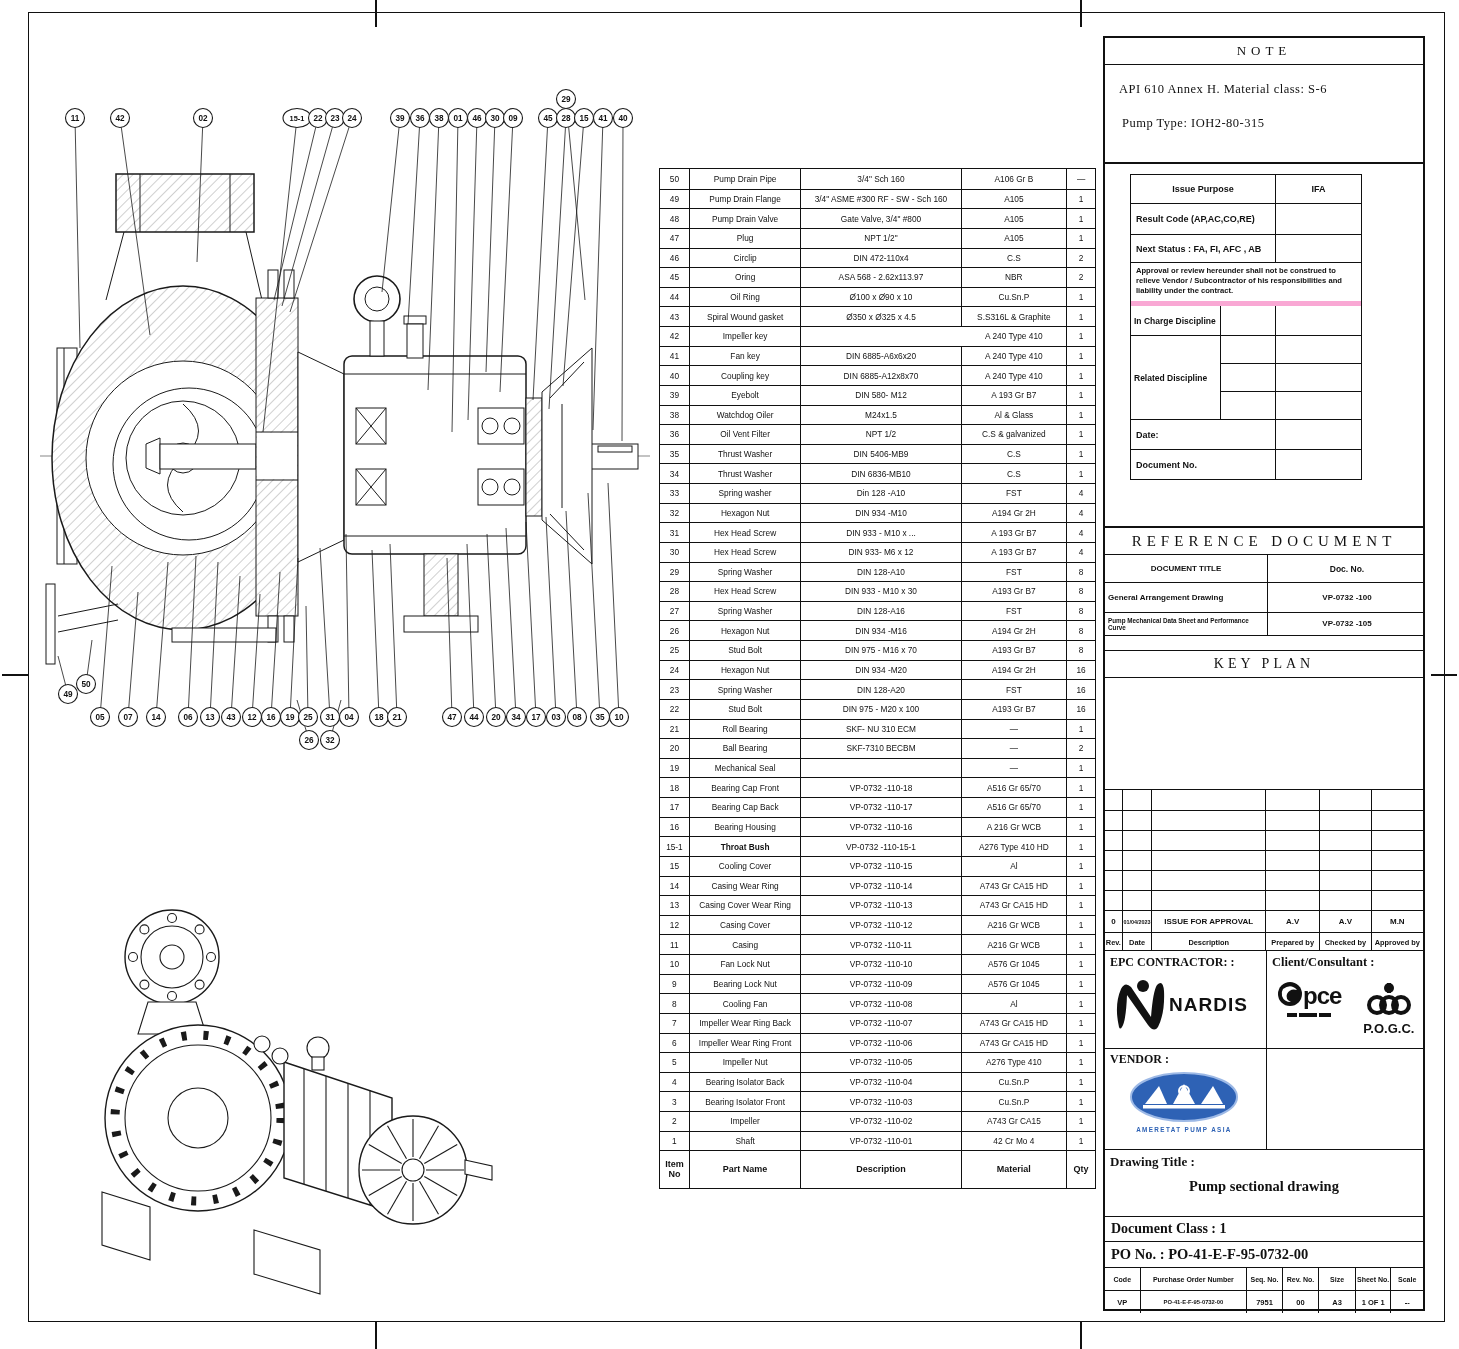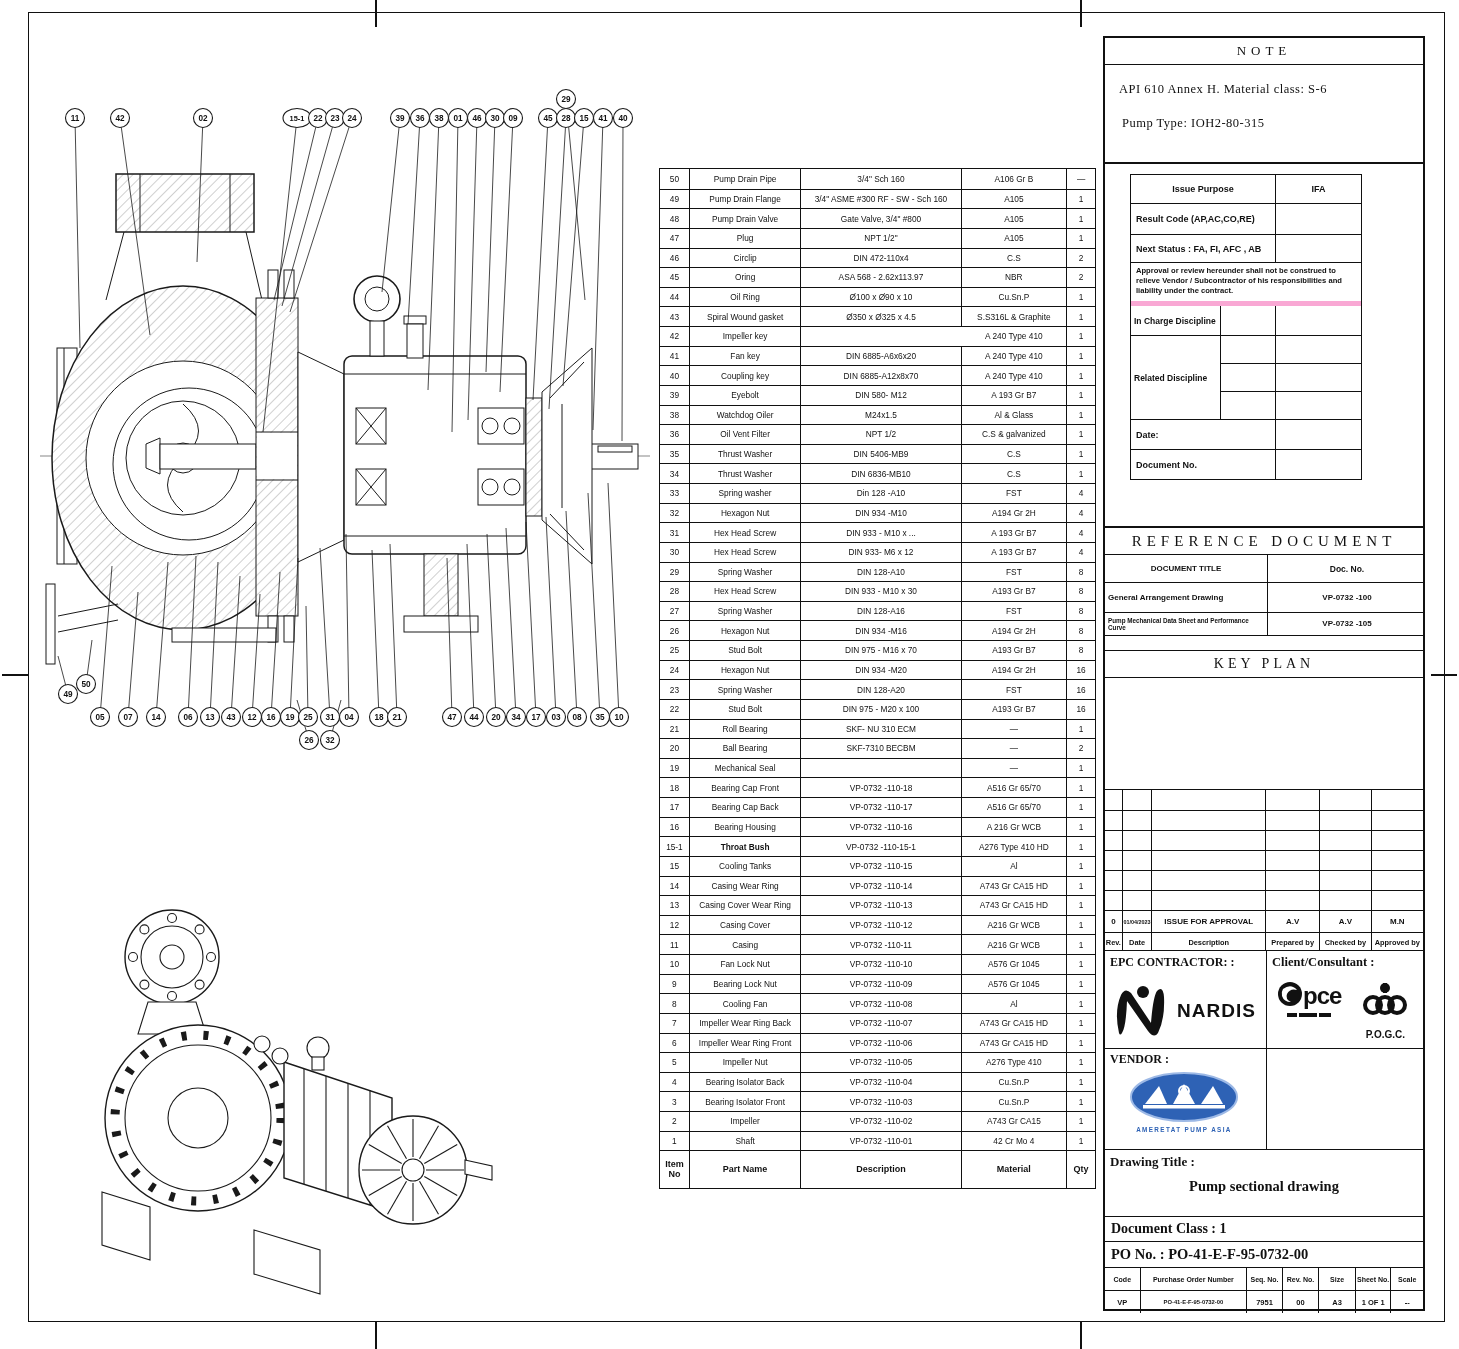--- a/index.html
+++ b/index.html
@@ -637,21 +637,21 @@
         </div>
         <div class="bom-row">
           <div class="bom-cell" style="width: 30px;">15-1</div>
           <div class="bom-cell" style="width: 112px; font-weight: bold;">Throat Bush</div>
           <div class="bom-cell" style="width: 161px;">VP-0732 -110-15-1</div>
           <div class="bom-cell" style="width: 106px;">A276 Type 410 HD</div>
           <div class="bom-cell last" style="width: 28px;">1</div>
         </div>
         <div class="bom-row">
           <div class="bom-cell" style="width: 30px;">15</div>
-          <div class="bom-cell" style="width: 112px;">Cooling Tanks</div>
+          <div class="bom-cell" style="width: 112px;">Cooling Cover</div>
           <div class="bom-cell" style="width: 161px;">VP-0732 -110-15</div>
           <div class="bom-cell" style="width: 106px;">Al</div>
           <div class="bom-cell last" style="width: 28px;">1</div>
         </div>
         <div class="bom-row">
           <div class="bom-cell" style="width: 30px;">14</div>
           <div class="bom-cell" style="width: 112px;">Casing Wear Ring</div>
           <div class="bom-cell" style="width: 161px;">VP-0732 -110-14</div>
           <div class="bom-cell" style="width: 106px;">A743 Gr CA15 HD</div>
           <div class="bom-cell last" style="width: 28px;">1</div>
@@ -885,21 +885,21 @@
           <div class="rev-cell" style="width: 115px; font-weight: bold; font-size: 7.4px;">Description</div>
           <div class="rev-cell" style="width: 55px; font-weight: bold; font-size: 7.4px;">Prepared by</div>
           <div class="rev-cell" style="width: 52px; font-weight: bold; font-size: 7.4px;">Checked by</div>
           <div class="rev-cell" style="width: 53px; font-weight: bold; font-size: 7.4px;">Approved by</div>
         </div>
       </div>
 
     <div class="p-abs" style="left:0;top:912px;width:100%;height:99px;border-top:1.8px solid #111;border-bottom:1.8px solid #111;display:flex;">
       <div style="width:162px;border-right:1.8px solid #111;box-sizing:border-box;position:relative;">
         <div class="cad" style="position:absolute;left:5px;top:4px;font-size:12px;">EPC CONTRACTOR: :</div>
-        <div style="position:absolute;left:8px;top:32px;display:flex;align-items:center;gap:12px;">
+        <div style="position:absolute;left:8px;top:26px;display:flex;align-items:center;gap:4px;">
           <svg width="52" height="56" viewBox="0 0 52 56">
             <path d="M6 50 Q1 28 8 12 Q12 4 18 10 L38 40 Q40 14 44 8 Q50 2 51 14 Q52 36 45 50 Q41 56 35 48 L14 18 Q13 44 9 50 Q7 53 6 50 Z" fill="#111"></path>
             <circle cx="30" cy="9" r="6" fill="#111"></circle>
           </svg>
           <div style="font-weight:bold;font-size:19px;letter-spacing:1px;">NARDIS</div>
         </div>
       </div>
       <div style="flex:1;position:relative;">
         <div class="cad" style="position:absolute;left:5px;top:4px;font-size:12.5px;">Client/Consultant :</div>
         <div style="position:absolute;left:10px;top:30px;display:flex;align-items:flex-start;gap:22px;">
@@ -918,21 +918,21 @@
               </div>
           </div>
           <div style="display:flex;flex-direction:column;align-items:center;">
             <svg width="44" height="38" viewBox="0 0 44 38">
               <rect x="20" y="2" width="4" height="10" fill="#111"></rect>
               <circle cx="22" cy="7" r="5" fill="#111"></circle>
               <circle cx="10" cy="24" r="8" fill="none" stroke="#111" stroke-width="4"></circle>
               <circle cx="22" cy="24" r="8" fill="none" stroke="#111" stroke-width="4"></circle>
               <circle cx="34" cy="24" r="8" fill="none" stroke="#111" stroke-width="4"></circle>
             </svg>
-            <span style="font-weight:bold;font-size:10px;margin-top:10px;">P.O.G.C.</span>
+            <span style="font-weight:bold;font-size:13px;margin-top:2px;">P.O.G.C.</span>
           </div>
         </div>
       </div>
     </div>
 
     <div class="p-abs" style="left:0;top:1011px;width:100%;height:101px;border-bottom:1.8px solid #111;display:flex;">
       <div style="width:162px;border-right:1.8px solid #111;box-sizing:border-box;position:relative;">
         <div class="cad" style="position:absolute;left:5px;top:3px;font-size:12px;">VENDOR :</div>
         <div style="position:absolute;left:24px;top:22px;display:flex;flex-direction:column;align-items:center;">
           <svg width="110" height="52" viewBox="0 0 110 52">

